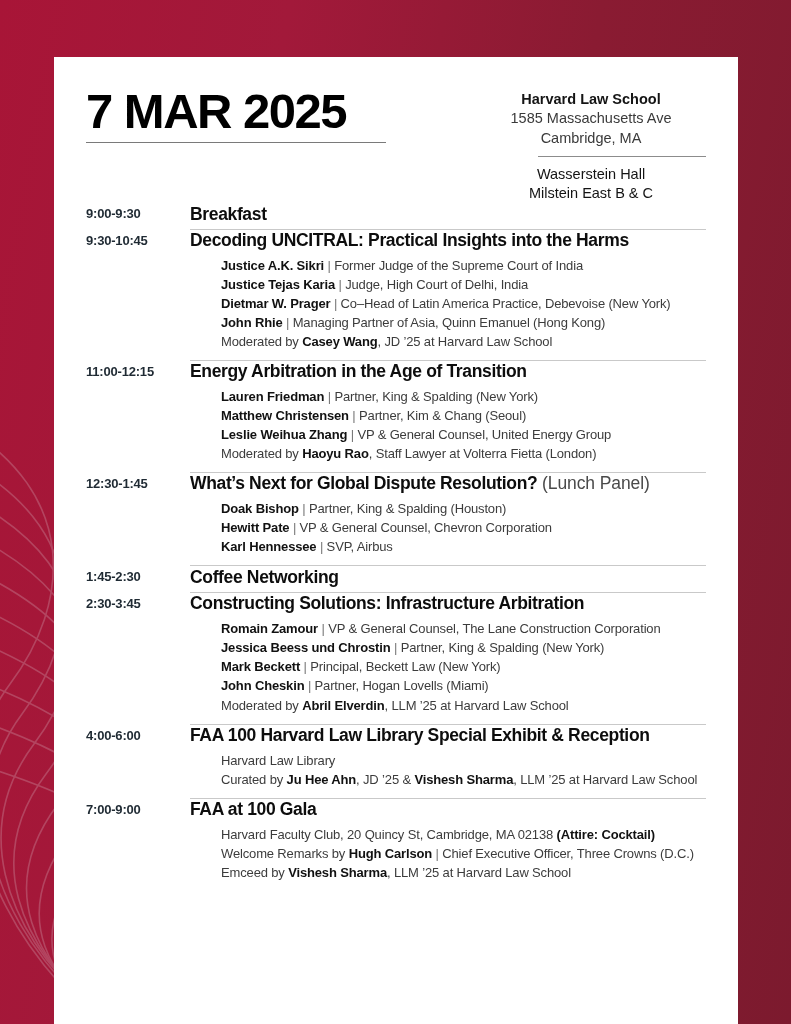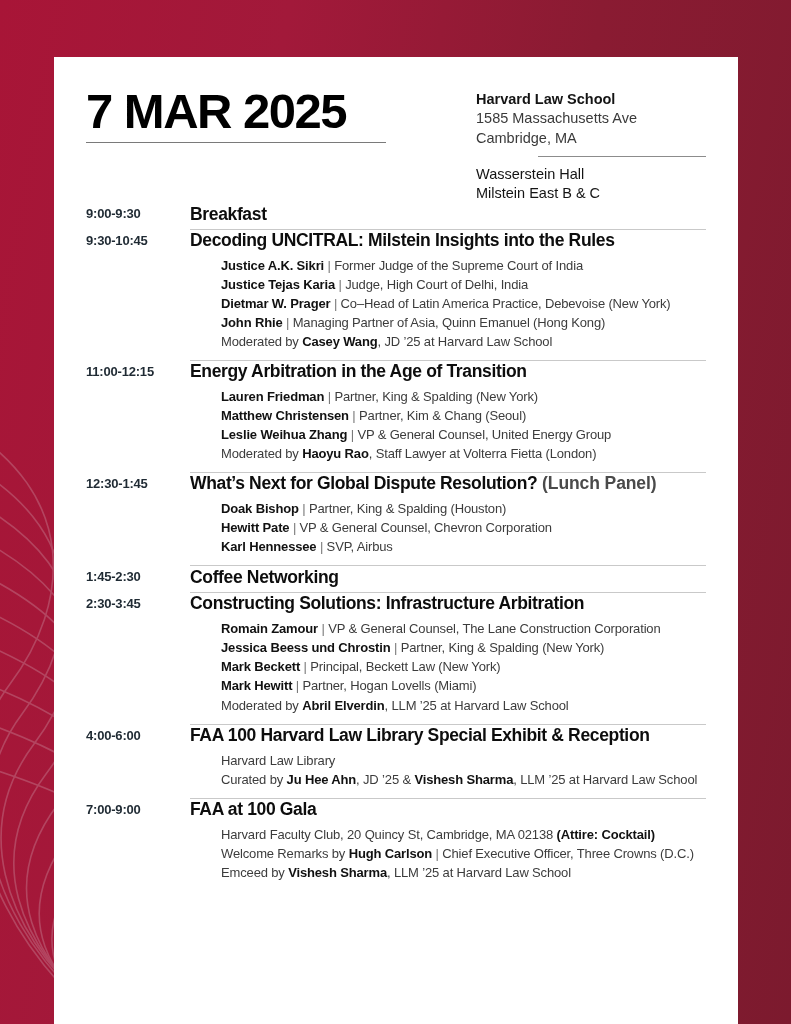--- a/index.html
+++ b/index.html
@@ -59,21 +59,21 @@
     line-height: 1;
     white-space: nowrap;
   }
   .date-rule {
     margin-top: 6px;
     width: 300px;
     height: 1px;
     background: #7a7a7a;
   }
   .venue-block {
-    text-align: left;
+    text-align: center;
     padding-top: 7px;
     min-width: 230px;
   }
   .venue-name {
     font-size: 14.5px;
     font-weight: bold;
     color: #141414;
     line-height: 1.33;
     white-space: nowrap;
   }
@@ -123,21 +123,21 @@
   }
   .session-title {
     font-size: 17.5px;
     font-weight: bold;
     color: #0d0d0d;
     letter-spacing: -0.35px;
     line-height: 1.2;
     white-space: nowrap;
   }
   .session-title .suffix {
-    font-weight: bold;
+    font-weight: normal;
     color: #4a4a4a;
     letter-spacing: -0.1px;
   }
   .session-lines { margin-top: 5px; }
   .line {
     font-size: 13px;
     color: #3c3c3c;
     line-height: 1.465;
     white-space: nowrap;
     letter-spacing: -0.15px;
@@ -202,21 +202,21 @@
         <div class="session compact">
           <div class="session-time">9:00-9:30</div>
           <div class="session-body">
             <div class="session-title"><span>Breakfast</span></div>
           </div>
         </div>
         <div class="divider"></div>
         <div class="session">
           <div class="session-time">9:30-10:45</div>
           <div class="session-body">
-            <div class="session-title"><span>Decoding UNCITRAL: Milstein Insights into the Rules</span></div>
+            <div class="session-title"><span>Decoding UNCITRAL: Practical Insights into the Harms</span></div>
             <div class="session-lines">
               <div class="line"><b>Justice A.K. Sikri</b><span class="sep"> | </span><span>Former Judge of the Supreme Court of India</span></div>
               <div class="line"><b>Justice Tejas Karia</b><span class="sep"> | </span><span>Judge, High Court of Delhi, India</span></div>
               <div class="line"><b>Dietmar W. Prager</b><span class="sep"> | </span><span>Co–Head of Latin America Practice, Debevoise (New York)</span></div>
               <div class="line"><b>John Rhie</b><span class="sep"> | </span><span>Managing Partner of Asia, Quinn Emanuel (Hong Kong)</span></div>
               <div class="line"><span>Moderated by </span><b>Casey Wang</b><span>, JD ’25 at Harvard Law School</span></div>
             </div>
           </div>
         </div>
         <div class="divider"></div>
@@ -253,21 +253,21 @@
         </div>
         <div class="divider"></div>
         <div class="session">
           <div class="session-time">2:30-3:45</div>
           <div class="session-body">
             <div class="session-title"><span>Constructing Solutions: Infrastructure Arbitration</span></div>
             <div class="session-lines">
               <div class="line"><b>Romain Zamour</b><span class="sep"> | </span><span>VP &amp; General Counsel, The Lane Construction Corporation</span></div>
               <div class="line"><b>Jessica Beess und Chrostin</b><span class="sep"> | </span><span>Partner, King &amp; Spalding (New York)</span></div>
               <div class="line"><b>Mark Beckett</b><span class="sep"> | </span><span>Principal, Beckett Law (New York)</span></div>
-              <div class="line"><b>Mark Hewitt</b><span class="sep"> | </span><span>Partner, Hogan Lovells (Miami)</span></div>
+              <div class="line"><b>John Cheskin</b><span class="sep"> | </span><span>Partner, Hogan Lovells (Miami)</span></div>
               <div class="line"><span>Moderated by </span><b>Abril Elverdin</b><span>, LLM ’25 at Harvard Law School</span></div>
             </div>
           </div>
         </div>
         <div class="divider"></div>
         <div class="session">
           <div class="session-time">4:00-6:00</div>
           <div class="session-body">
             <div class="session-title"><span>FAA 100 Harvard Law Library Special Exhibit &amp; Reception</span></div>
             <div class="session-lines">

